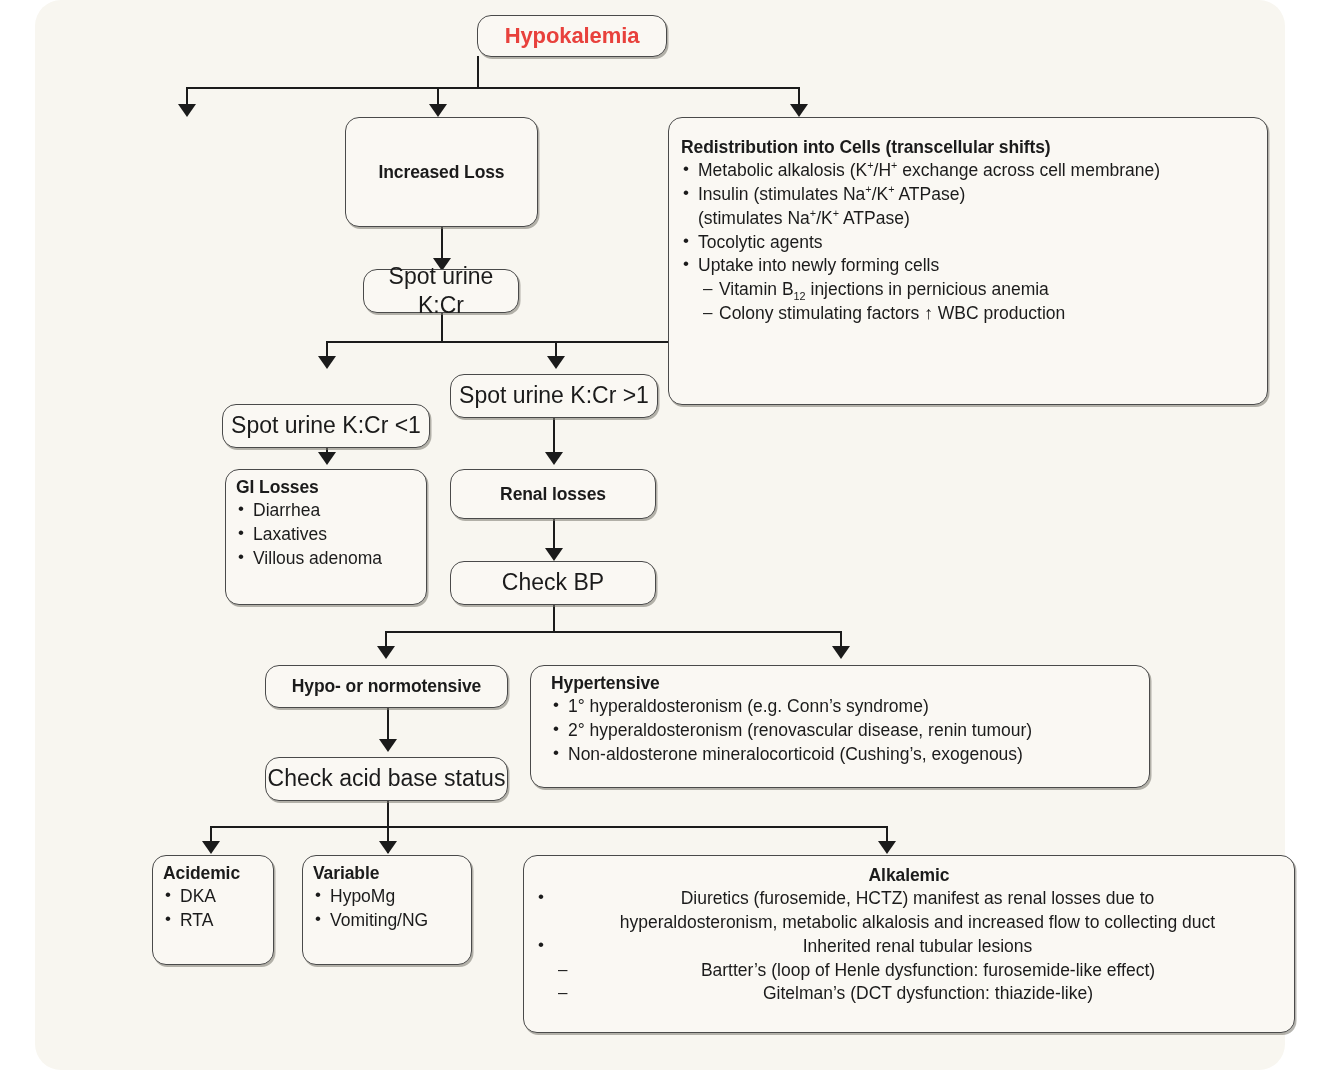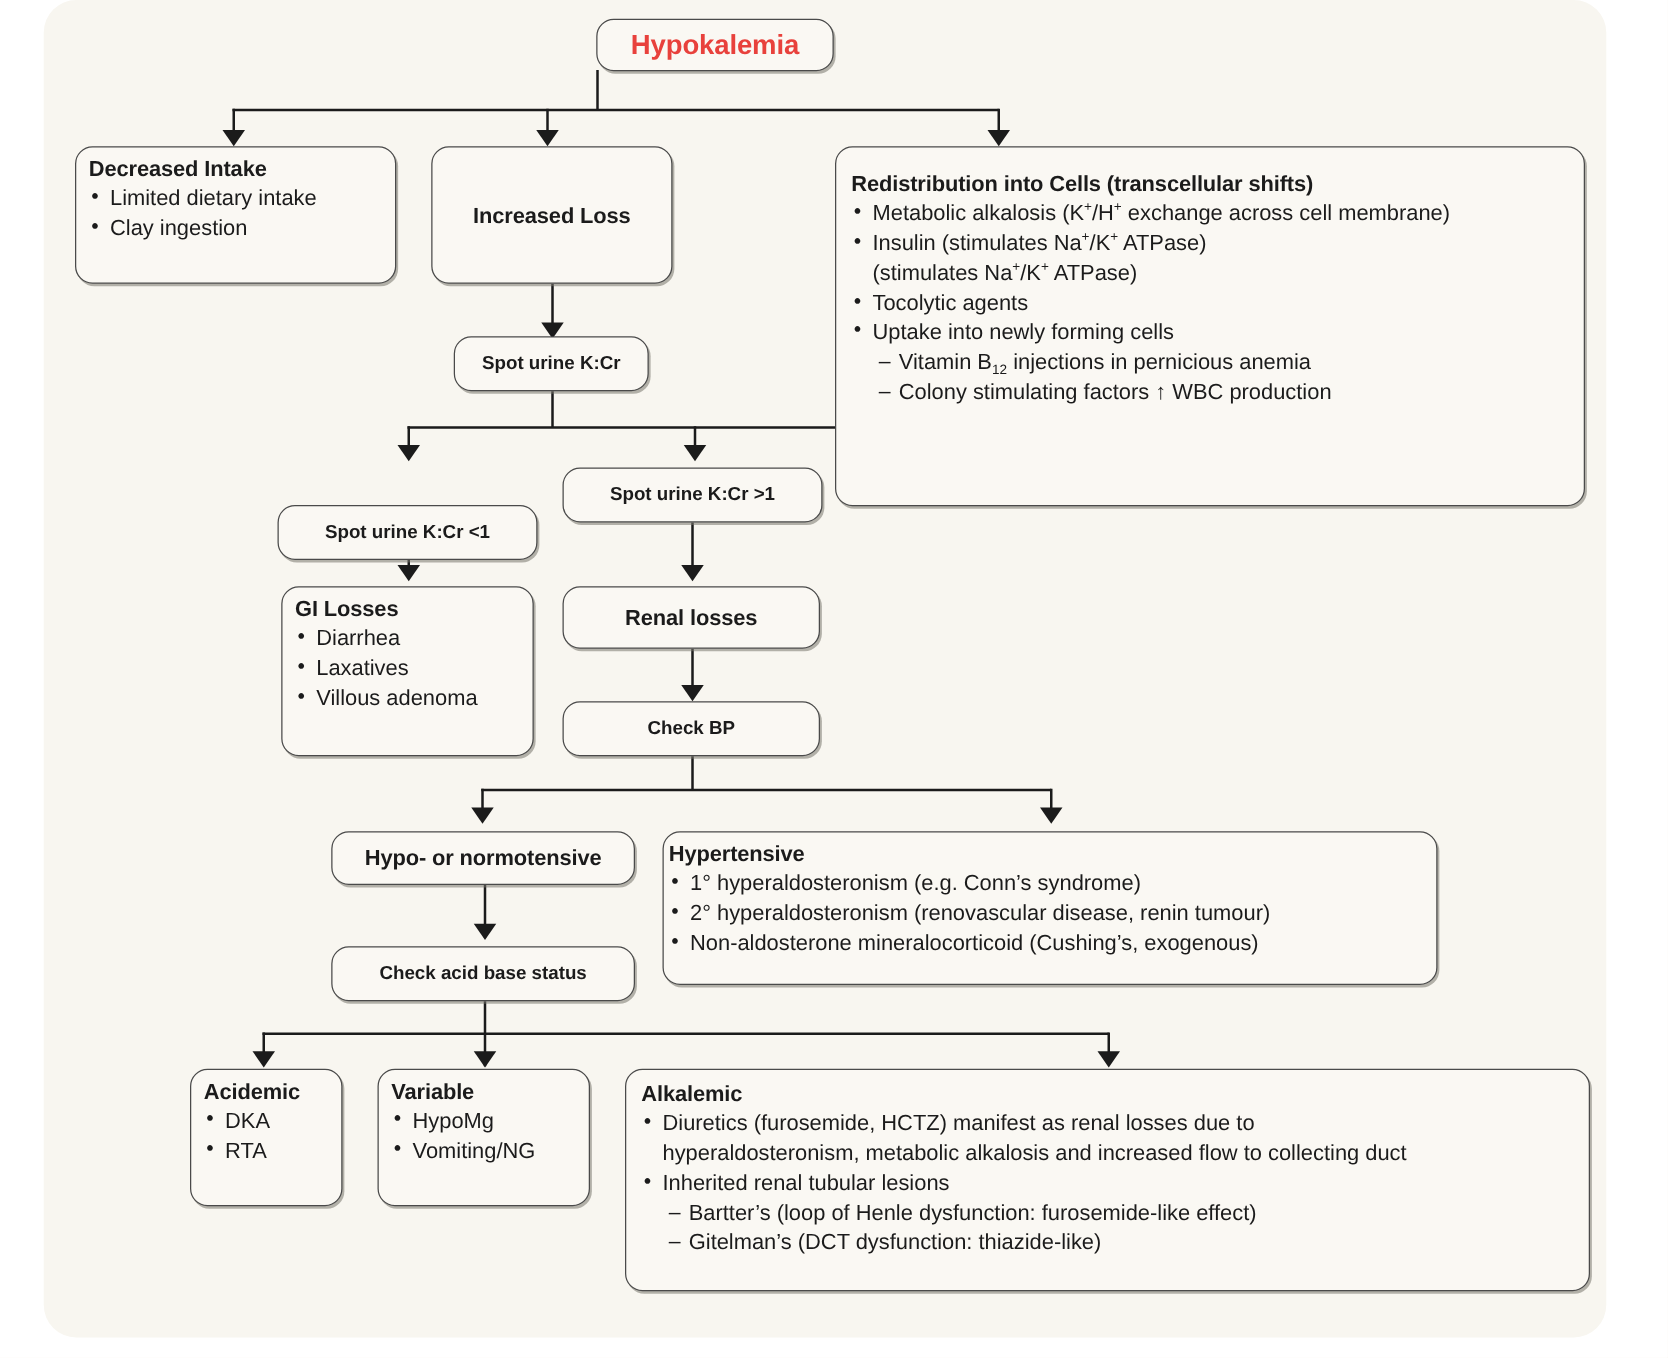--- a/index.html
+++ b/index.html
@@ -19,21 +19,21 @@
     background:#faf8f3;
     border:1.6px solid #4a4a4a;
     border-radius:14px;
     box-sizing:border-box;
     box-shadow:1.5px 2px 0 rgba(120,118,110,.55);
     padding:6px 10px;
   }
   .ttl{font-weight:bold;font-size:17.5px;line-height:1.28;letter-spacing:-0.1px;}
   .ctr{display:flex;align-items:center;justify-content:center;text-align:center;height:100%;}
   .ctr .ttl{width:100%;}
-  .plain{font-size:15px;font-weight:bold;line-height:1.28;}
+  .plain{font-size:23px;font-weight:normal;line-height:1.28;}
   ul{list-style:none;margin:0;padding:0;}
   li{
     font-size:17.5px;line-height:1.30;
     padding-left:17px;position:relative;margin-top:1px;
   }
   li::before{content:"\2022";position:absolute;left:2px;top:-1px;font-size:17px;}
   li.dash{padding-left:38px;}
   li.dash::before{content:"\2013";left:22px;top:0px;font-weight:normal;}
   li.cont{padding-left:17px;}
   li.cont::before{content:"";}
@@ -104,27 +104,20 @@
   <div class="arw" style="left:379px;top:841px;"></div>
   <div class="ln vl" style="left:886px;top:826px;height:23px;"></div>
   <div class="arw" style="left:878px;top:841px;"></div>
 
   <div class="box" style="left:477px;top:15px;width:190px;height:42px;padding:0;">
     <div class="ctr">
         <span class="ttl red" style="font-size:22px;">Hypokalemia</span>
       </div>
   </div>
 
-  <div class="box" style="left:60px;top:117px;width:257px;height:110px;">
-    <div class="ttl">Decreased Intake</div>
-    <ul>
-      <li>Limited dietary intake</li>
-      <li>Clay ingestion</li>
-    </ul>
-  </div>
 
   <div class="box" style="left:345px;top:117px;width:193px;height:110px;padding:12px;">
     <div class="ctr">
         <span class="ttl">Increased Loss</span>
       </div>
   </div>
 
   <div class="box" style="left:668px;top:117px;width:600px;height:288px;padding:18px 12px;">
     <div class="ttl">Redistribution into Cells (transcellular shifts)</div>
     <ul>
@@ -176,21 +169,21 @@
         <span class="ttl">Hypo- or normotensive</span>
       </div>
   </div>
 
   <div class="box" style="left:450px;top:561px;width:206px;height:44px;padding:0;">
     <div class="ctr">
         <span class="plain">Check BP</span>
       </div>
   </div>
 
-  <div class="box" style="left:530px;top:665px;width:620px;height:123px;padding:6px 4px;">
+  <div class="box" style="left:530px;top:665px;width:620px;height:123px;padding:6px 20px;">
     <div class="ttl">Hypertensive</div>
     <ul>
       <li>1° hyperaldosteronism (e.g. Conn’s syndrome)</li>
       <li>2° hyperaldosteronism (renovascular disease, renin tumour)</li>
       <li>Non-aldosterone mineralocorticoid (Cushing’s, exogenous)</li>
     </ul>
   </div>
 
   <div class="box" style="left:265px;top:757px;width:243px;height:44px;padding:0;">
     <div class="ctr">
@@ -207,21 +200,21 @@
   </div>
 
   <div class="box" style="left:302px;top:855px;width:170px;height:110px;">
     <div class="ttl">Variable</div>
     <ul>
       <li>HypoMg</li>
       <li>Vomiting/NG</li>
     </ul>
   </div>
 
-  <div class="box" style="left:500px;top:855px;width:772px;height:178px;padding:8px 12px;">
+  <div class="box" style="left:523px;top:855px;width:772px;height:178px;padding:8px 12px;text-align:center;">
     <div class="ttl">Alkalemic</div>
     <ul>
       <li>Diuretics (furosemide, HCTZ) manifest as renal losses due to</li>
       <li class="cont">hyperaldosteronism, metabolic alkalosis and increased flow to collecting duct</li>
       <li>Inherited renal tubular lesions</li>
       <li class="dash">Bartter’s (loop of Henle dysfunction: furosemide-like effect)</li>
       <li class="dash">Gitelman’s (DCT dysfunction: thiazide-like)</li>
     </ul>
   </div>
 

